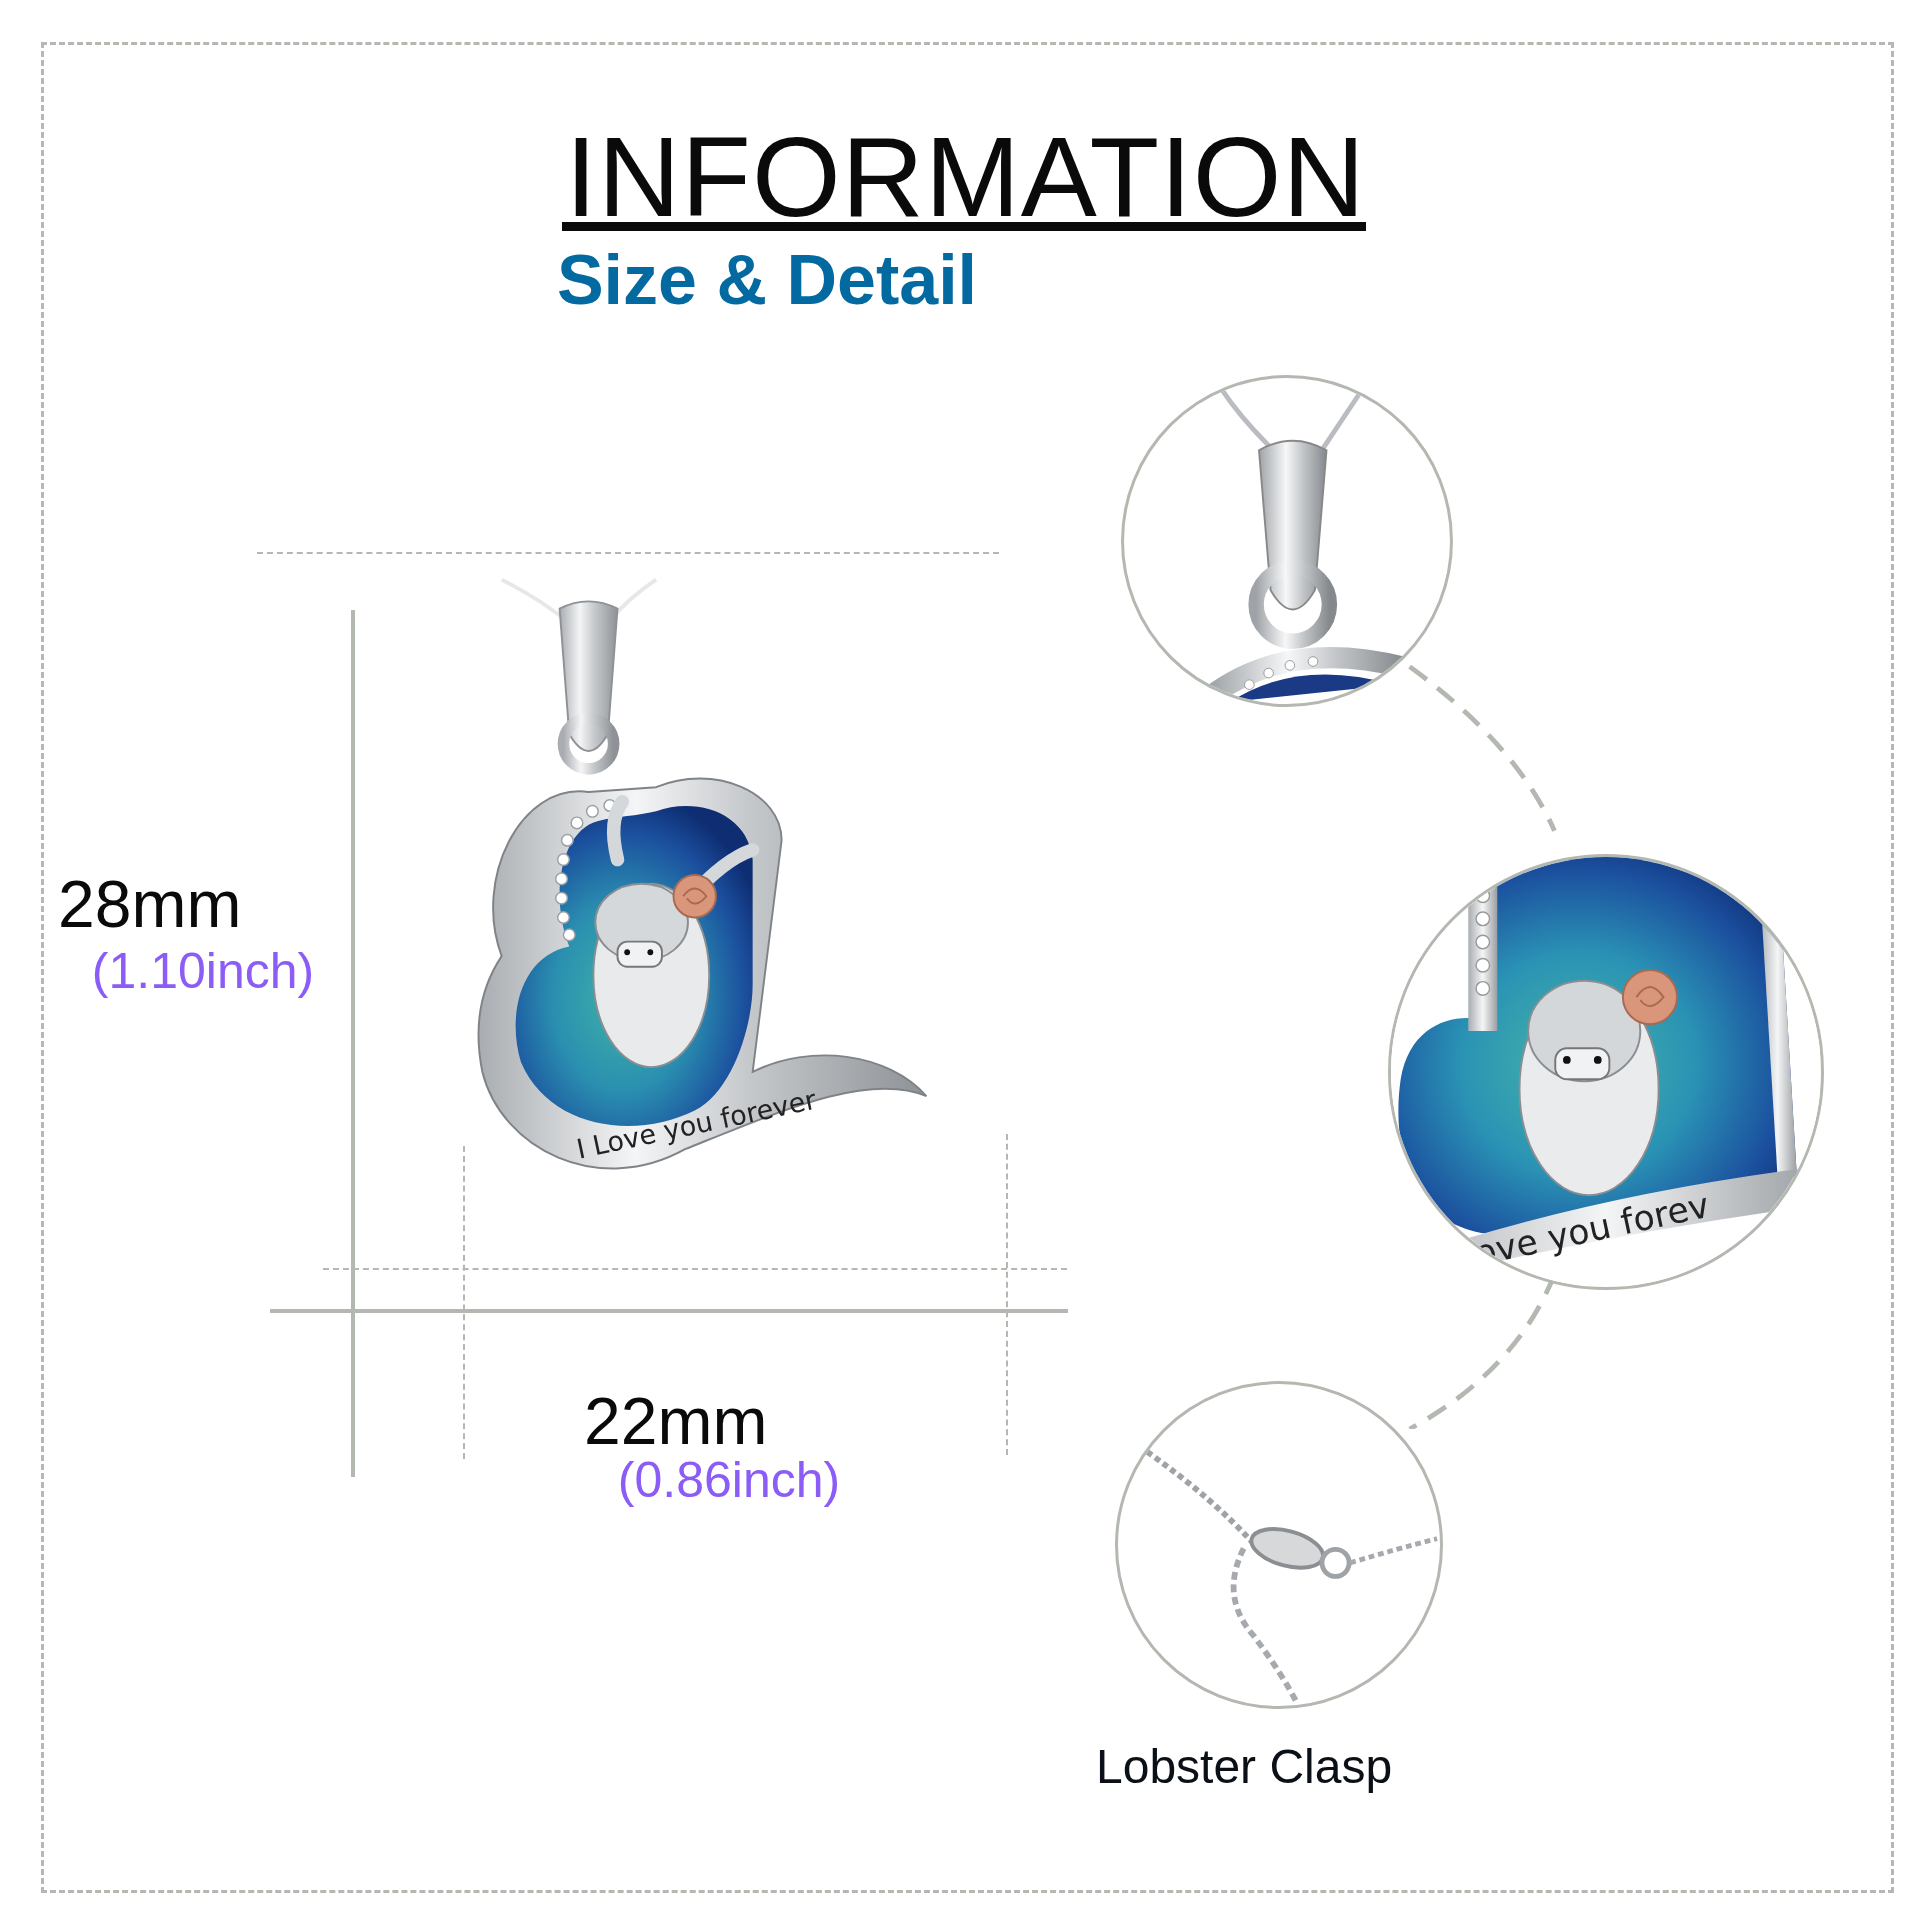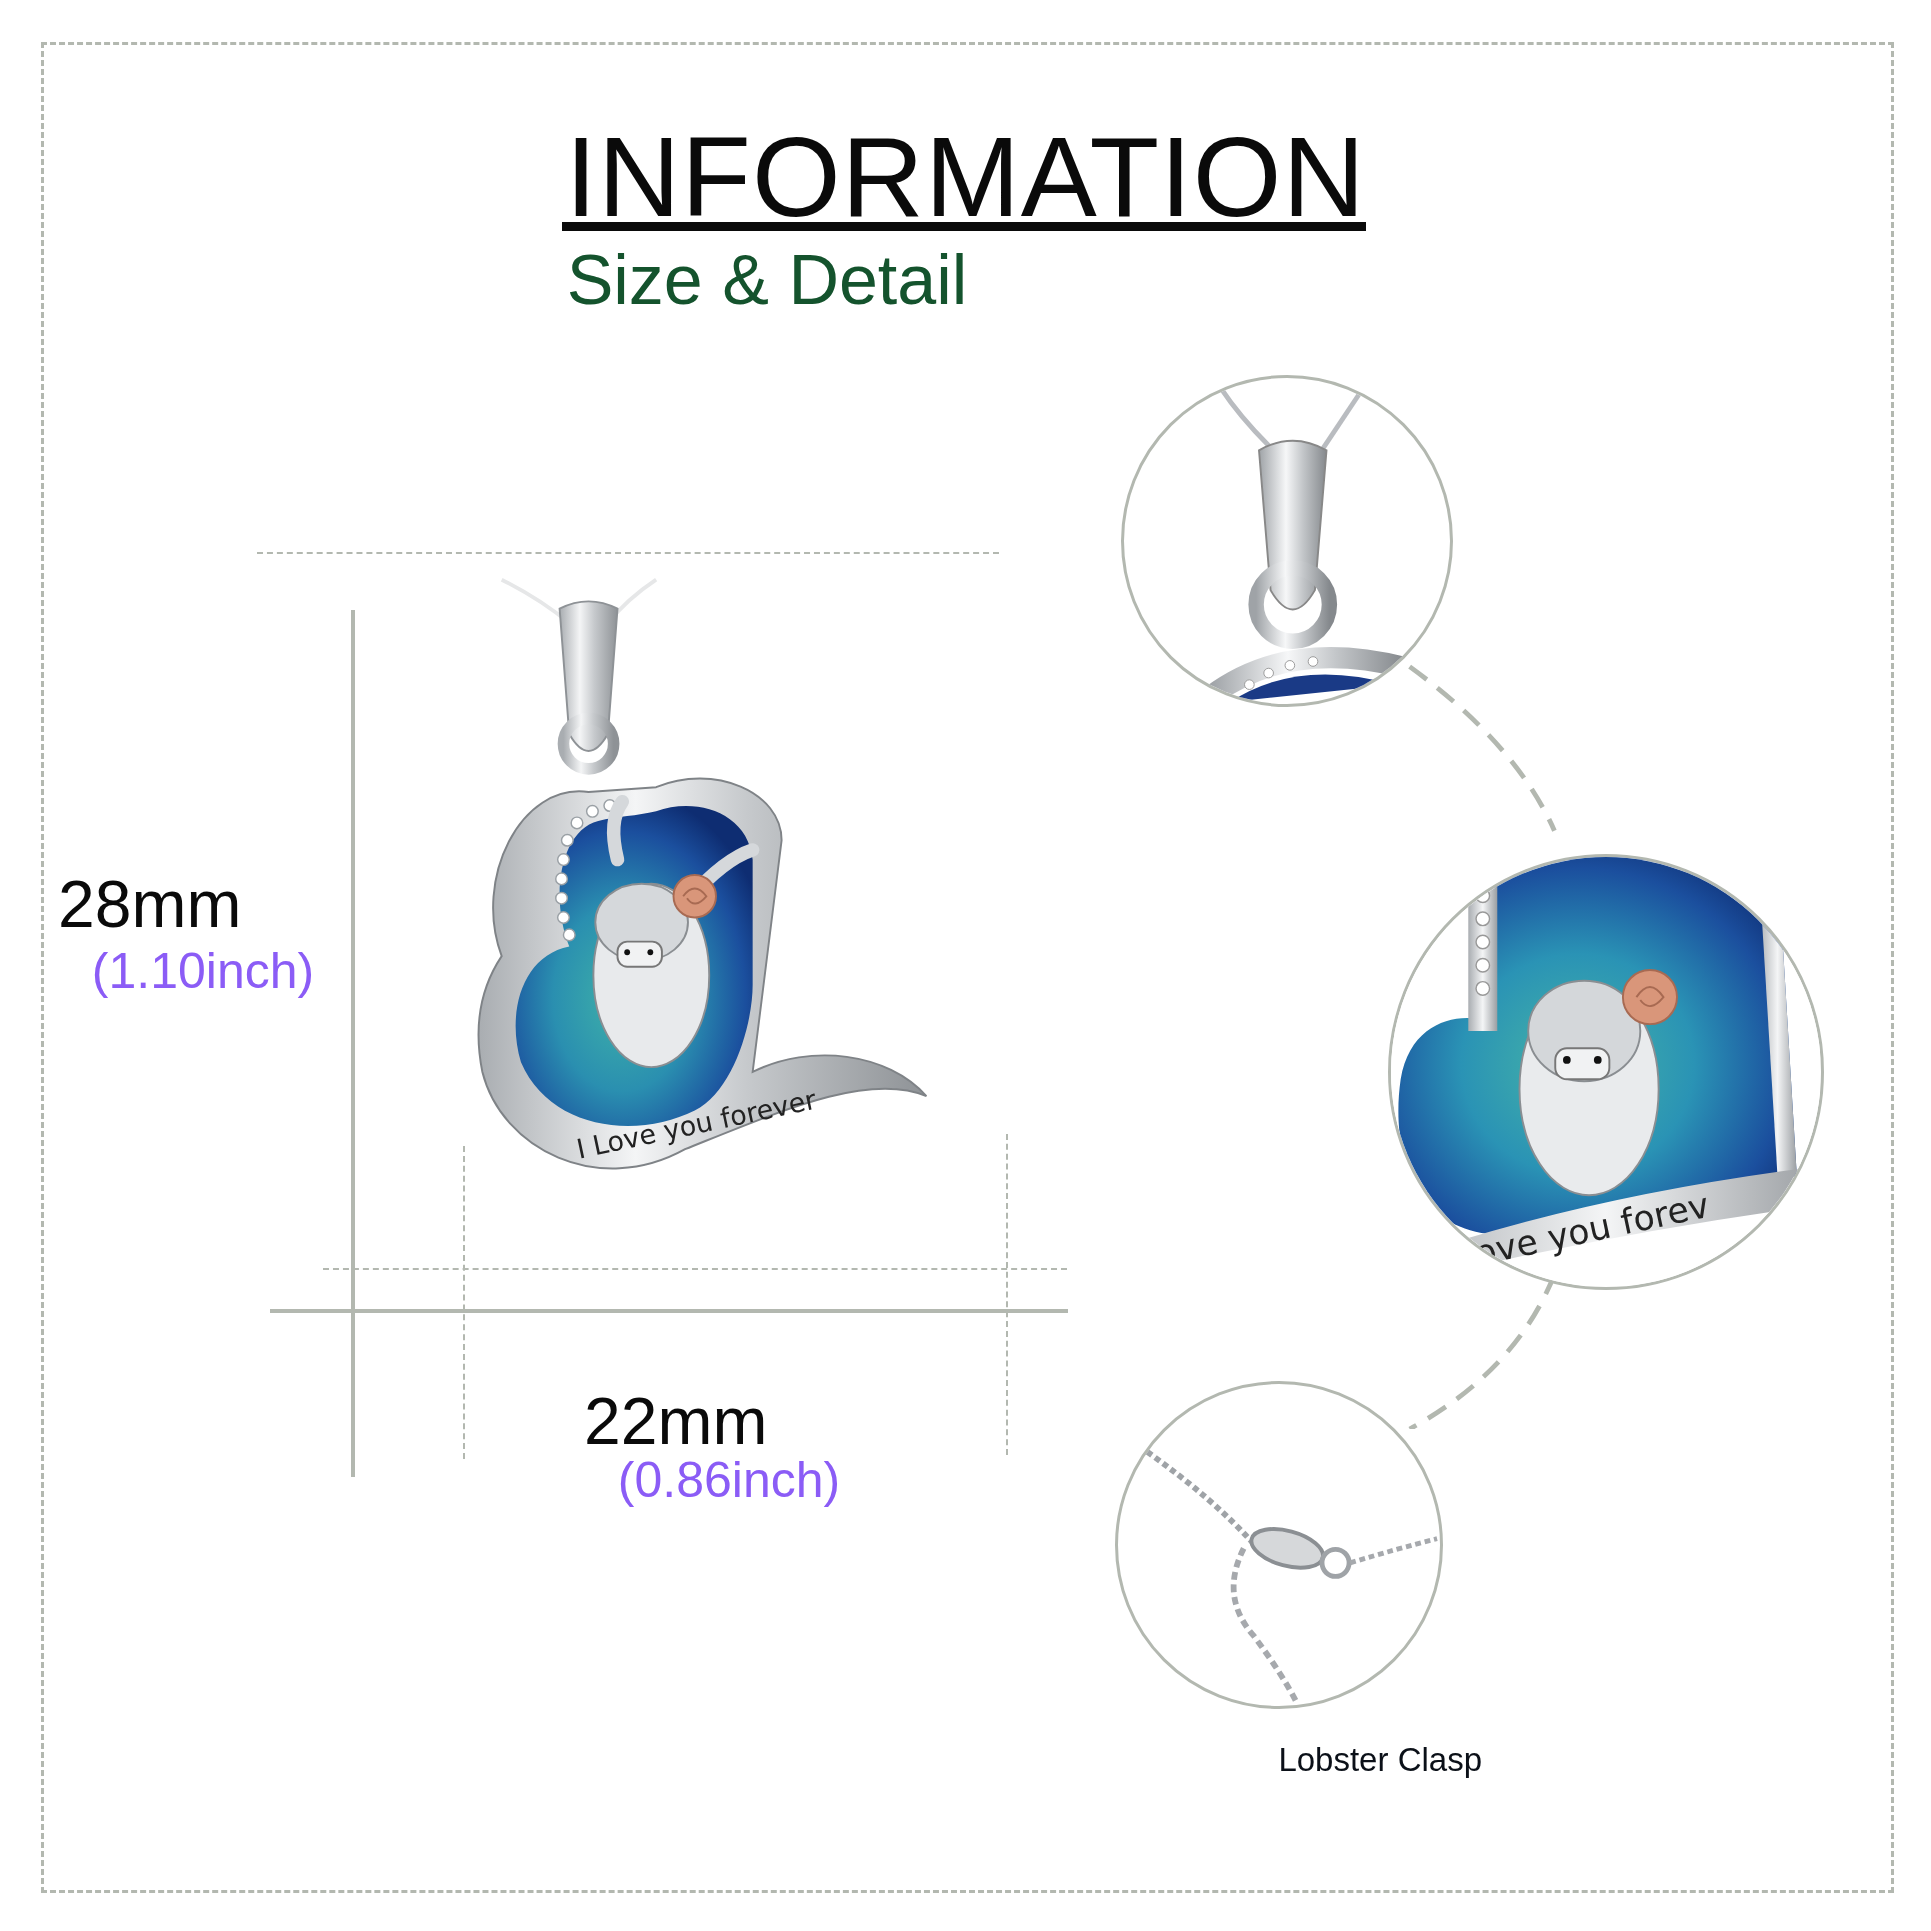--- a/index.html
+++ b/index.html
@@ -1,28 +1,28 @@
 <!DOCTYPE html>
 <html><head>
 <meta charset="utf-8">
 <style>
   html, body { margin:0; padding:0; background:#ffffff; }
   body { width:1931px; height:1931px; position:relative; overflow:hidden; font-family:"Liberation Sans", "DejaVu Sans", sans-serif; color:#111; }
   .abs { position:absolute; }
   .frame { left:41px; top:42px; width:1853px; height:1851px; border:3.9px dashed #b3b8b0; box-sizing:border-box; }
   .title { left:0; width:1931px; top:120px; text-align:center; font-size:114px; letter-spacing:1px; line-height:1; font-weight:400; color:#0a0a0a; }
   .underline { left:562px; top:222px; width:804px; height:8.7px; background:#0a0a0a; }
-  .subtitle { left:0; width:1534px; top:245px; text-align:center; font-size:70px; line-height:1; color:#14532d; }
+  .subtitle { left:0; width:1534px; top:245px; text-align:center; font-size:70px; line-height:1; color:#0369a1;font-weight:bold; }
   .measure-main { font-size:66px; line-height:1; text-align:left; color:#0a0a0a; }
   .measure-sub { font-size:50px; line-height:1; text-align:center; color:#8b5cf6; }
   .guide-solid { background:#b3b8b0; }
   .guide-dash-h { height:0; border-top:2.9px dashed #b3b8b0; }
   .guide-dash-v { width:0; border-left:2.9px dashed #b3b8b0; }
   .circle { border:3.9px solid #b3b8b0; border-radius:50%; box-sizing:border-box; overflow:hidden; background:#fff; }
-  .caption { font-size:33px; line-height:1; text-align:right; color:#0b1018; }
+  .caption { font-size:48px; line-height:1; text-align:left; color:#0b1018; }
   svg { display:block; }
 </style>
 </head>
 <body>
 
 <div class="abs frame"></div>
 
 <div class="abs title">INFORMATION</div>
 <div class="abs underline"></div>
 <div class="abs subtitle">Size &amp; Detail</div>

